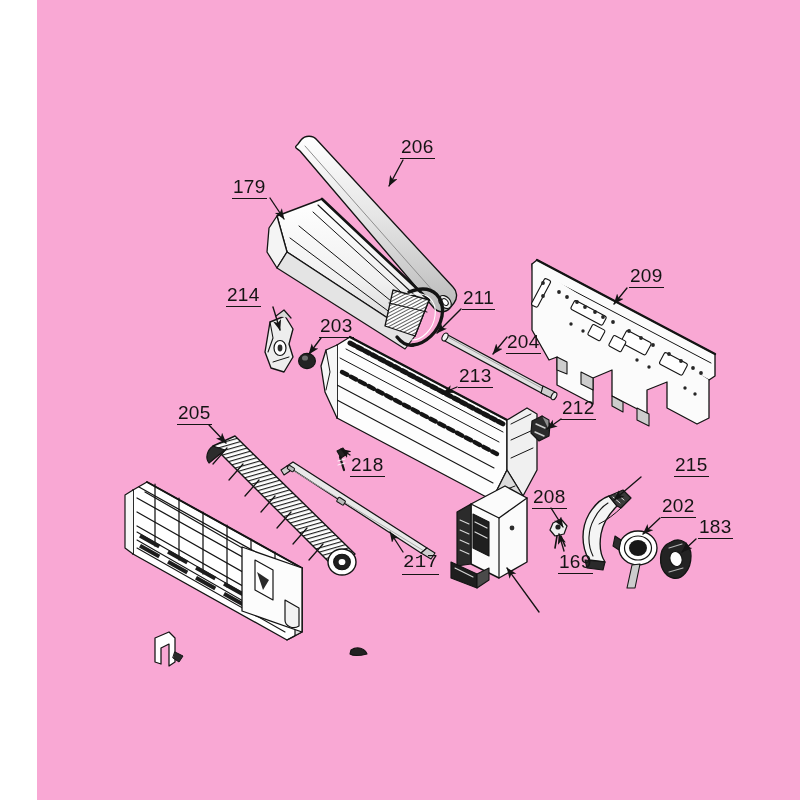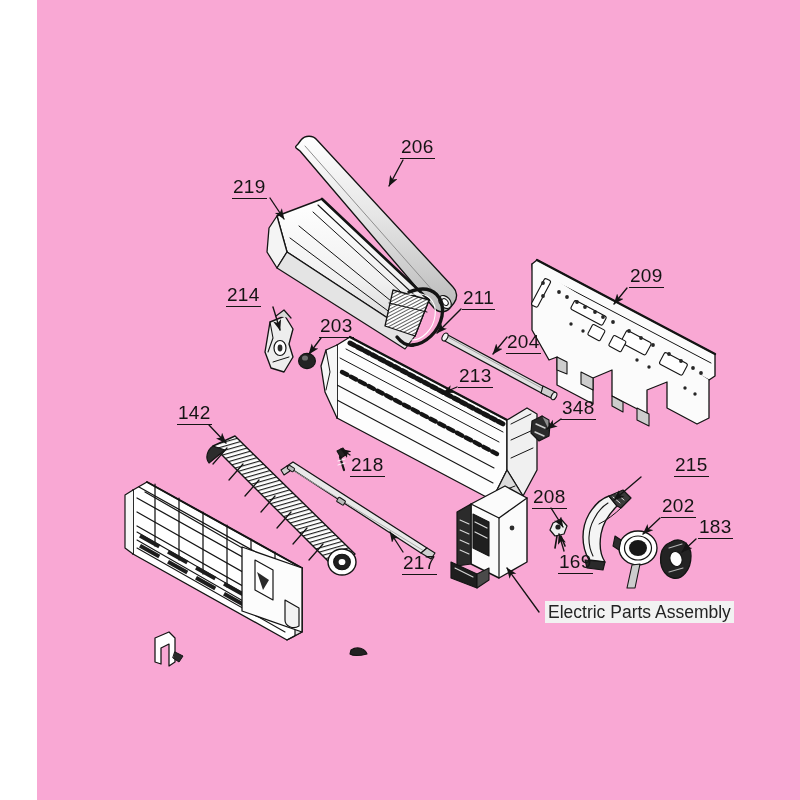--- a/index.html
+++ b/index.html
@@ -348,32 +348,31 @@
         <line x1="659" y1="539" x2="645" y2="552" marker-end="url(#ar)"></line>
         <line x1="527" y1="551" x2="522" y2="534" marker-end="url(#ar)"></line>
         <line x1="366" y1="552" x2="353" y2="532" marker-end="url(#ar)"></line>
         <line x1="502" y1="612" x2="470" y2="568" marker-end="url(#ar)"></line>
       </g>
 
     </g>
   </svg>
 
   <div class="callout" style="left:363px;top:137px;">206</div>
-  <div class="callout" style="left:195px;top:177px;">219</div>
+  <div class="callout" style="left:195px;top:177px;">179</div>
   <div class="callout" style="left:189px;top:285px;">214</div>
   <div class="callout" style="left:282px;top:316px;">203</div>
   <div class="callout" style="left:425px;top:288px;">211</div>
   <div class="callout" style="left:592px;top:266px;">209</div>
   <div class="callout" style="left:469px;top:332px;">204</div>
   <div class="callout" style="left:421px;top:366px;">213</div>
-  <div class="callout" style="left:524px;top:398px;">348</div>
-  <div class="callout" style="left:140px;top:403px;">142</div>
+  <div class="callout" style="left:524px;top:398px;">212</div>
+  <div class="callout" style="left:140px;top:403px;">205</div>
   <div class="callout" style="left:313px;top:455px;">218</div>
   <div class="callout" style="left:495px;top:487px;text-align:right;">208</div>
   <div class="callout" style="left:637px;top:455px;">215</div>
   <div class="callout" style="left:624px;top:496px;">202</div>
   <div class="callout" style="left:661px;top:517px;">183</div>
   <div class="callout" style="left:521px;top:552px;">169</div>
-  <div class="callout" style="left:365px;top:553px;">217</div>
-
-  <div class="assembly-label" style="left:508px;top:601px;">Electric Parts Assembly</div>
+  <div class="callout" style="left:365px;top:553px;font-family:Liberation Mono, monospace;">217</div>
+
 
 </div>
 
 </body></html>

